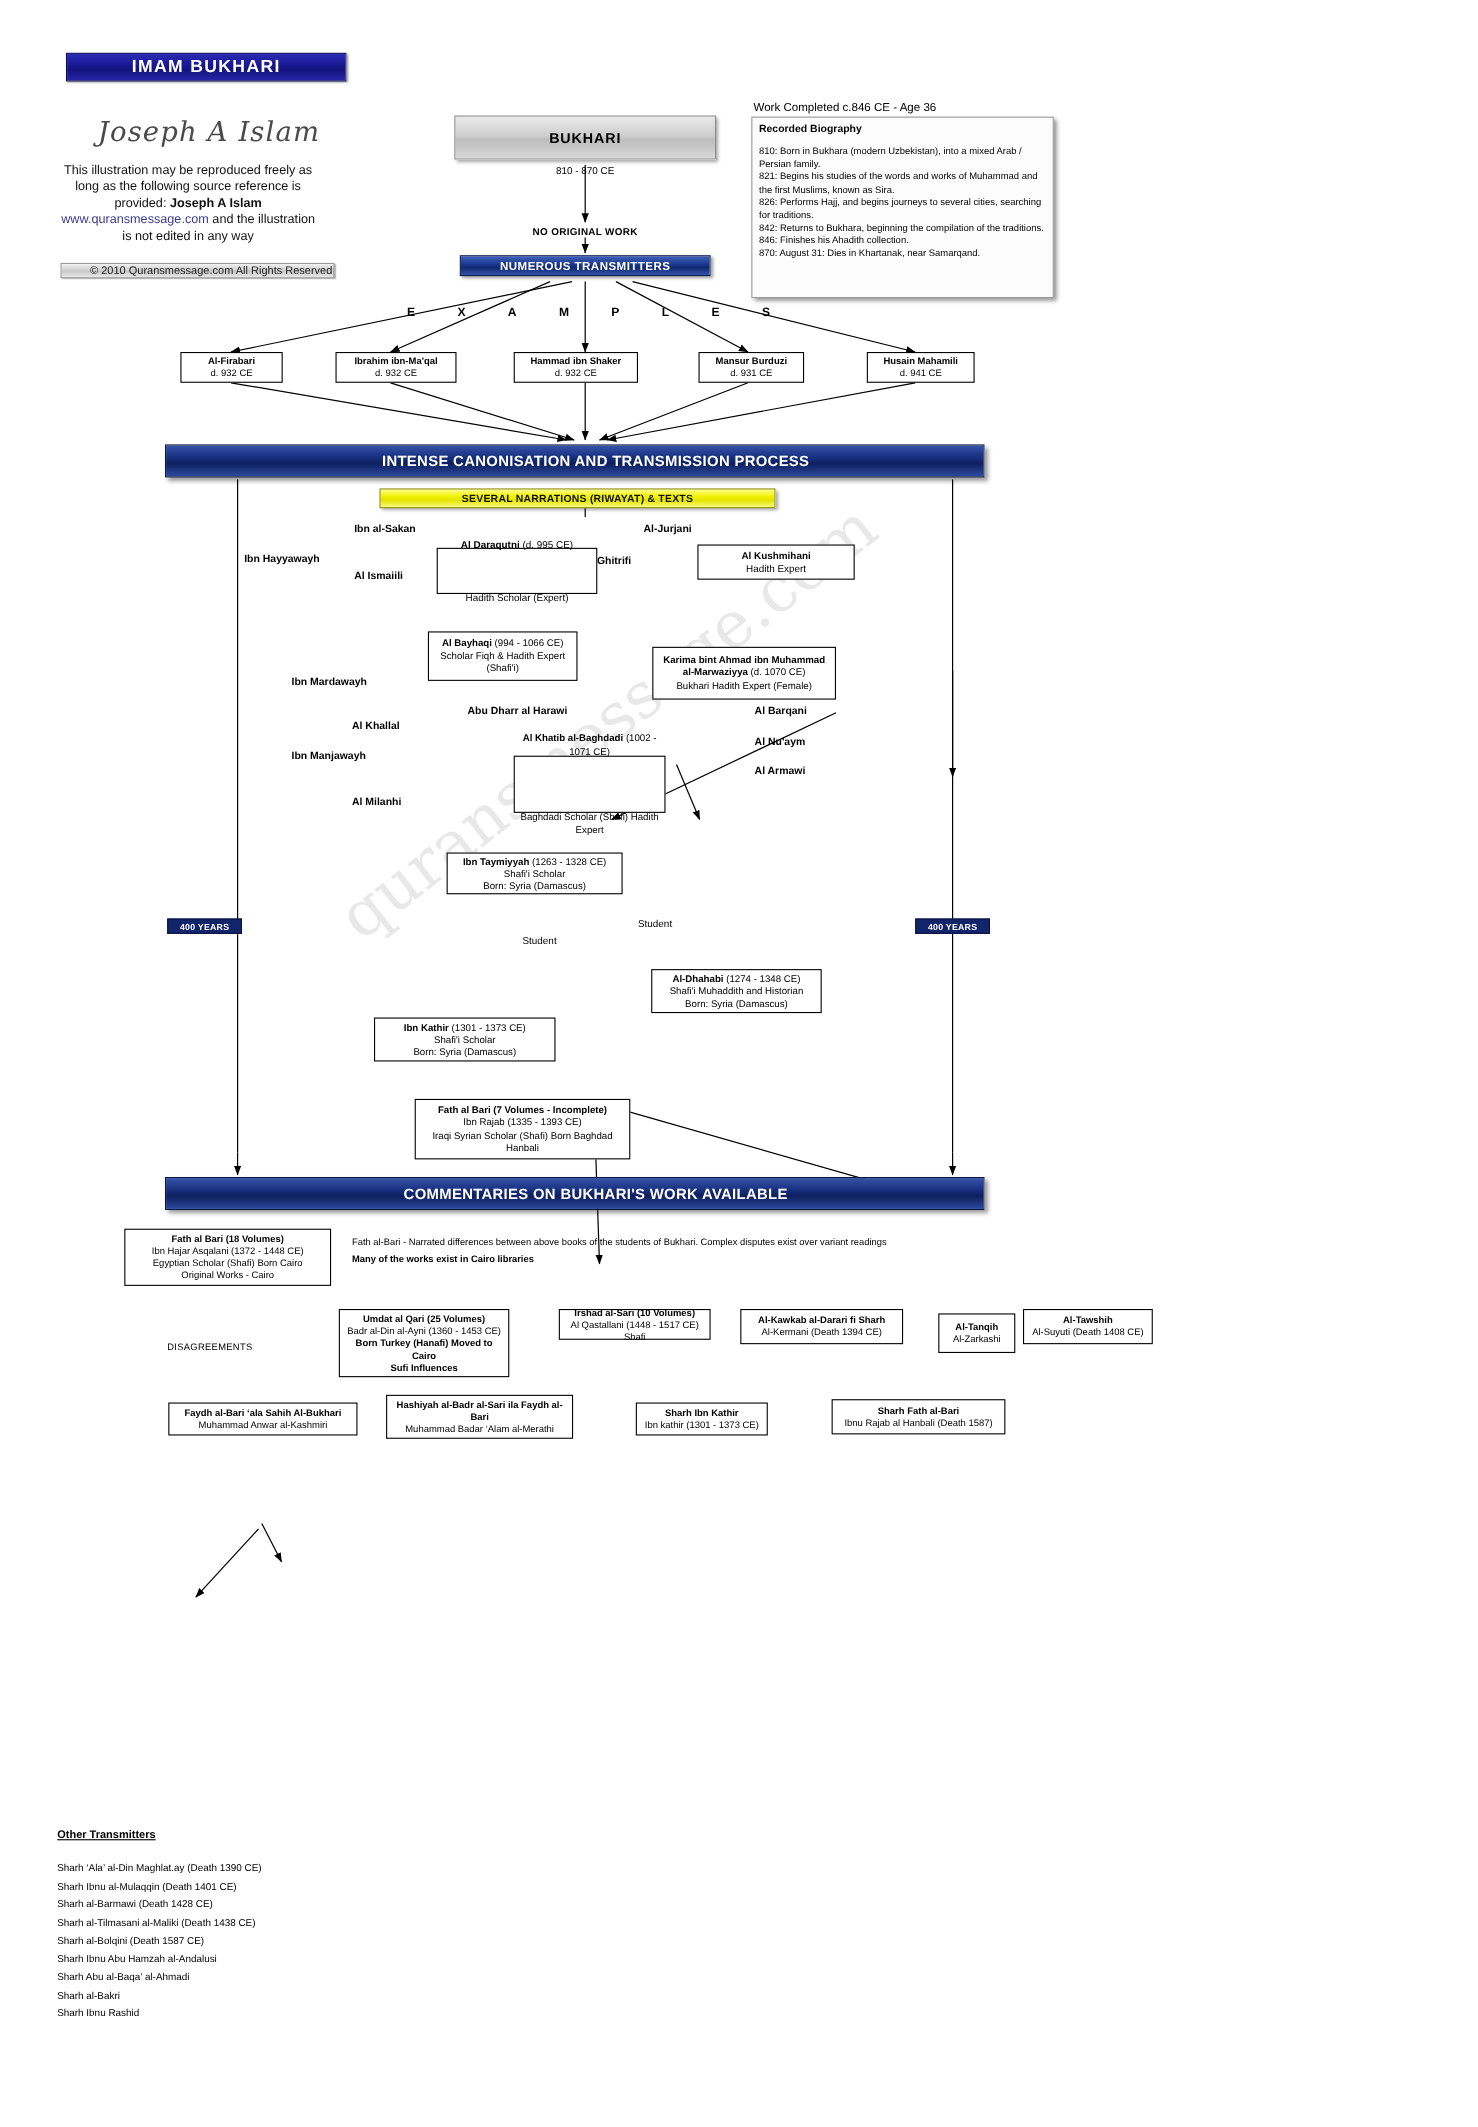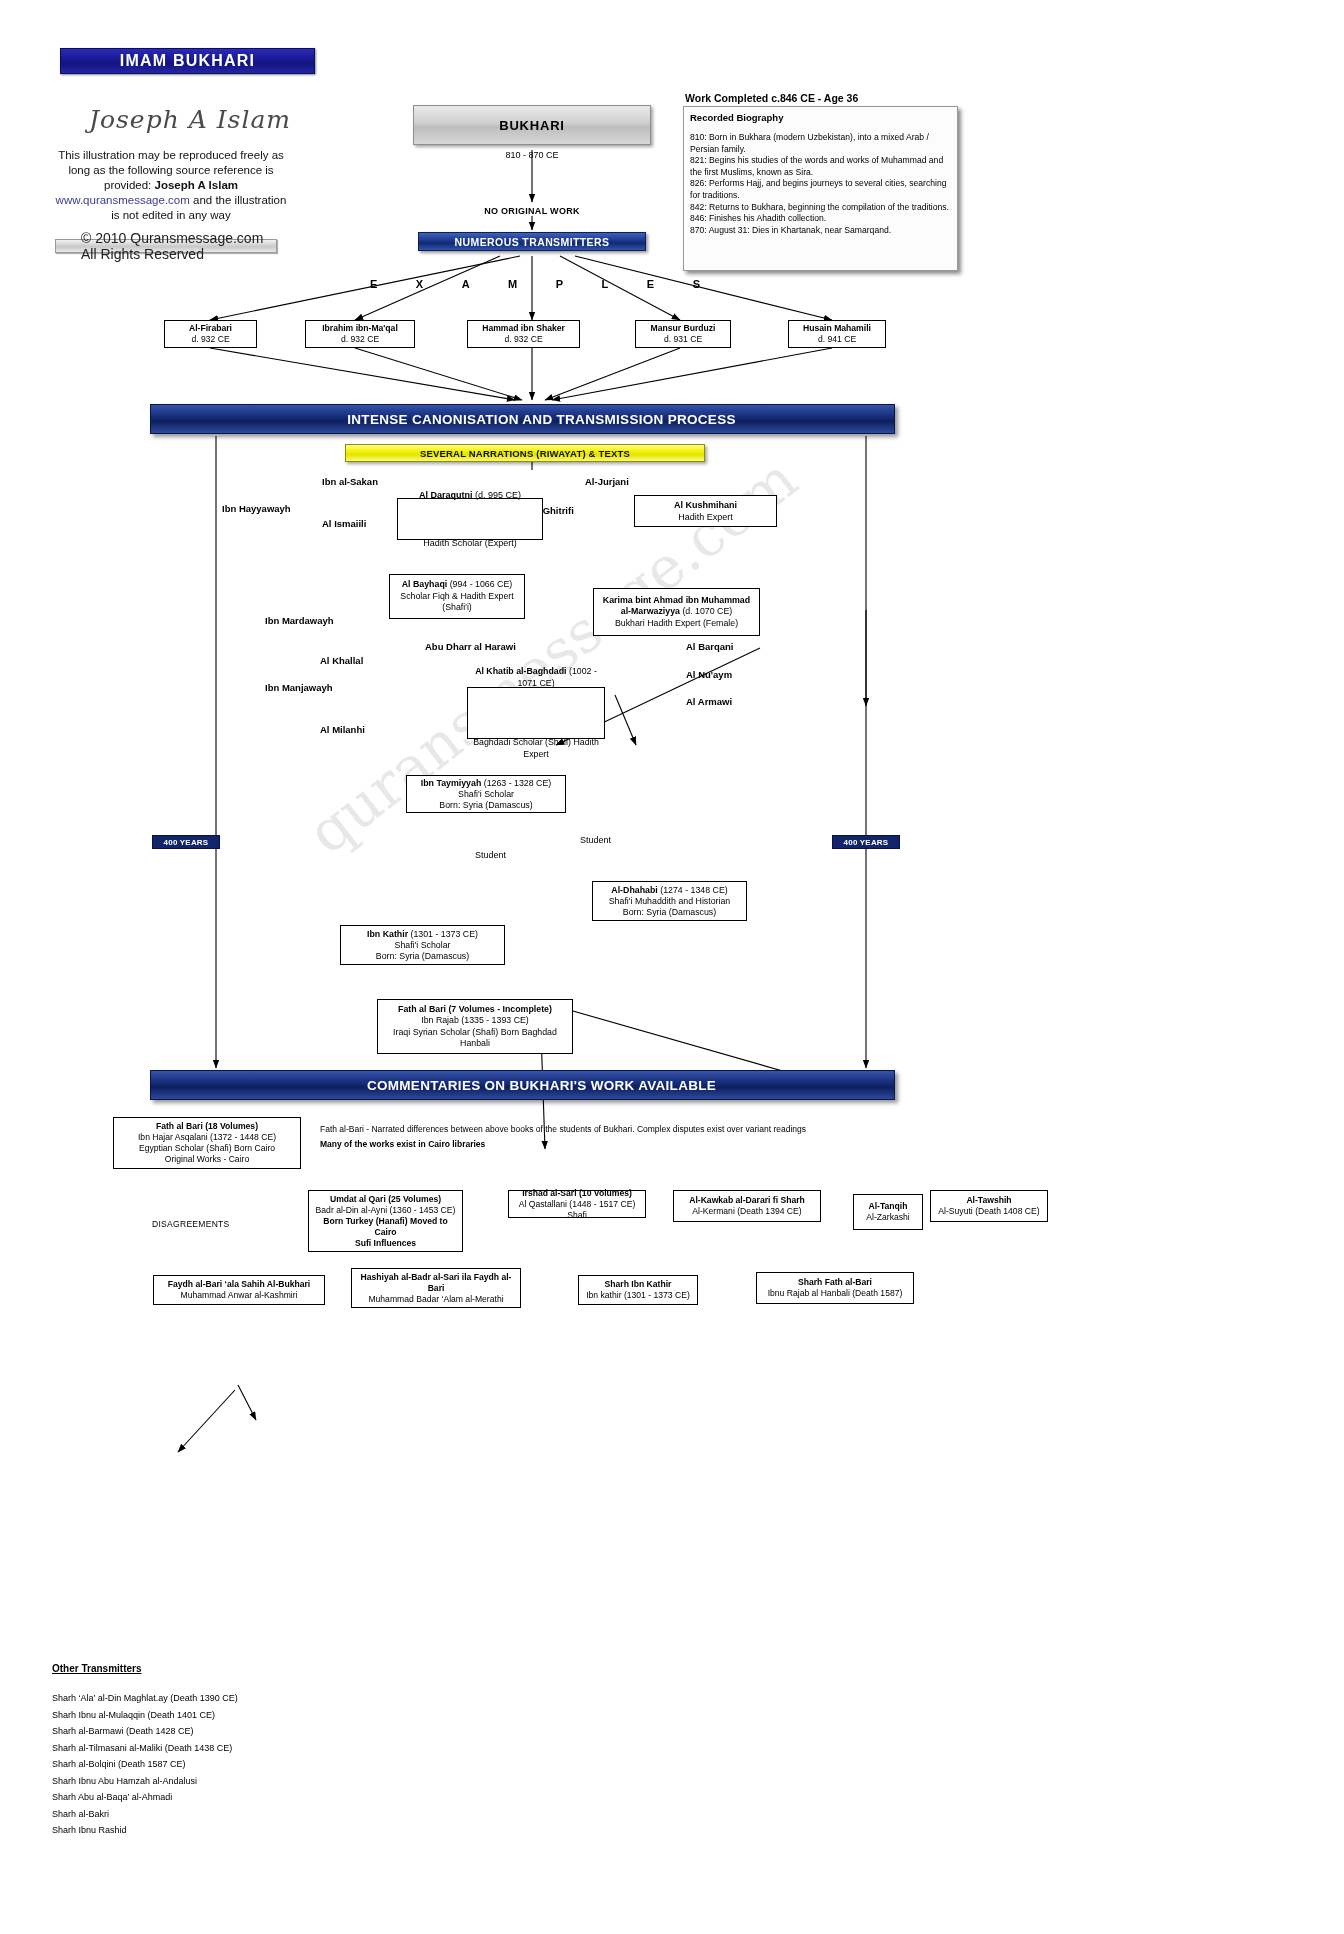--- a/index.html
+++ b/index.html
@@ -14,27 +14,27 @@
     border:1px solid #0c0c5a;display:flex;align-items:center;justify-content:center;
     color:#fff;font-weight:bold;font-size:16px;letter-spacing:1.2px;
     box-shadow:1px 1px 2px rgba(0,0,0,.45);}
   .sig{left:60px;top:105px;width:260px;text-align:center;
     font-family:"DejaVu Serif","Liberation Serif",serif;font-style:italic;
     font-size:25px;color:#4a4a4a;letter-spacing:1px;}
   .license{left:52px;top:148px;width:238px;text-align:center;
     font-size:11.5px;line-height:15px;color:#111;}
   .license b{font-weight:bold;}
   .license .url{color:#3b3b8f;}
-  .copyright{left:55px;top:239px;width:222px;height:14px;
+  .copyright{left:55px;top:239px;width:249px;height:14px;
     background:linear-gradient(to bottom,#f2f2f2,#c9c9c9 55%,#e8e8e8);
     border:1px solid #9a9a9a;display:flex;align-items:center;justify-content:center;
-    font-size:14px;color:#222;box-shadow:1px 1px 1px rgba(0,0,0,.3);padding-left:25px;}
-
-  
-  .bio-title{left:685px;top:92px;font-size:10.5px;font-weight:bold;}
+    font-size:10px;color:#222;box-shadow:1px 1px 1px rgba(0,0,0,.3);padding-left:25px;}
+
+  
+  .bio-title{left:685px;top:92px;font-size:10.5px;font-weight:normal;}
   .bio-box{left:683px;top:106px;width:275px;height:165px;
     background:#fcfcfc;border:1px solid #999;
     box-shadow:3px 3px 4px rgba(0,0,0,.45);padding:5px 6px;}
   .bio-box .bt{font-size:9.5px;font-weight:bold;margin-bottom:9px;}
   .bio-box .bl{font-size:8.6px;line-height:11.6px;}
 
   
   .bukhari-box{left:413px;top:105px;width:238px;height:40px;
     background:linear-gradient(to bottom,#e9e9e9 0%,#cfcfcf 45%,#bdbdbd 55%,#d8d8d8 100%);
     border:1px solid #8e8e8e;display:flex;align-items:center;justify-content:center;

